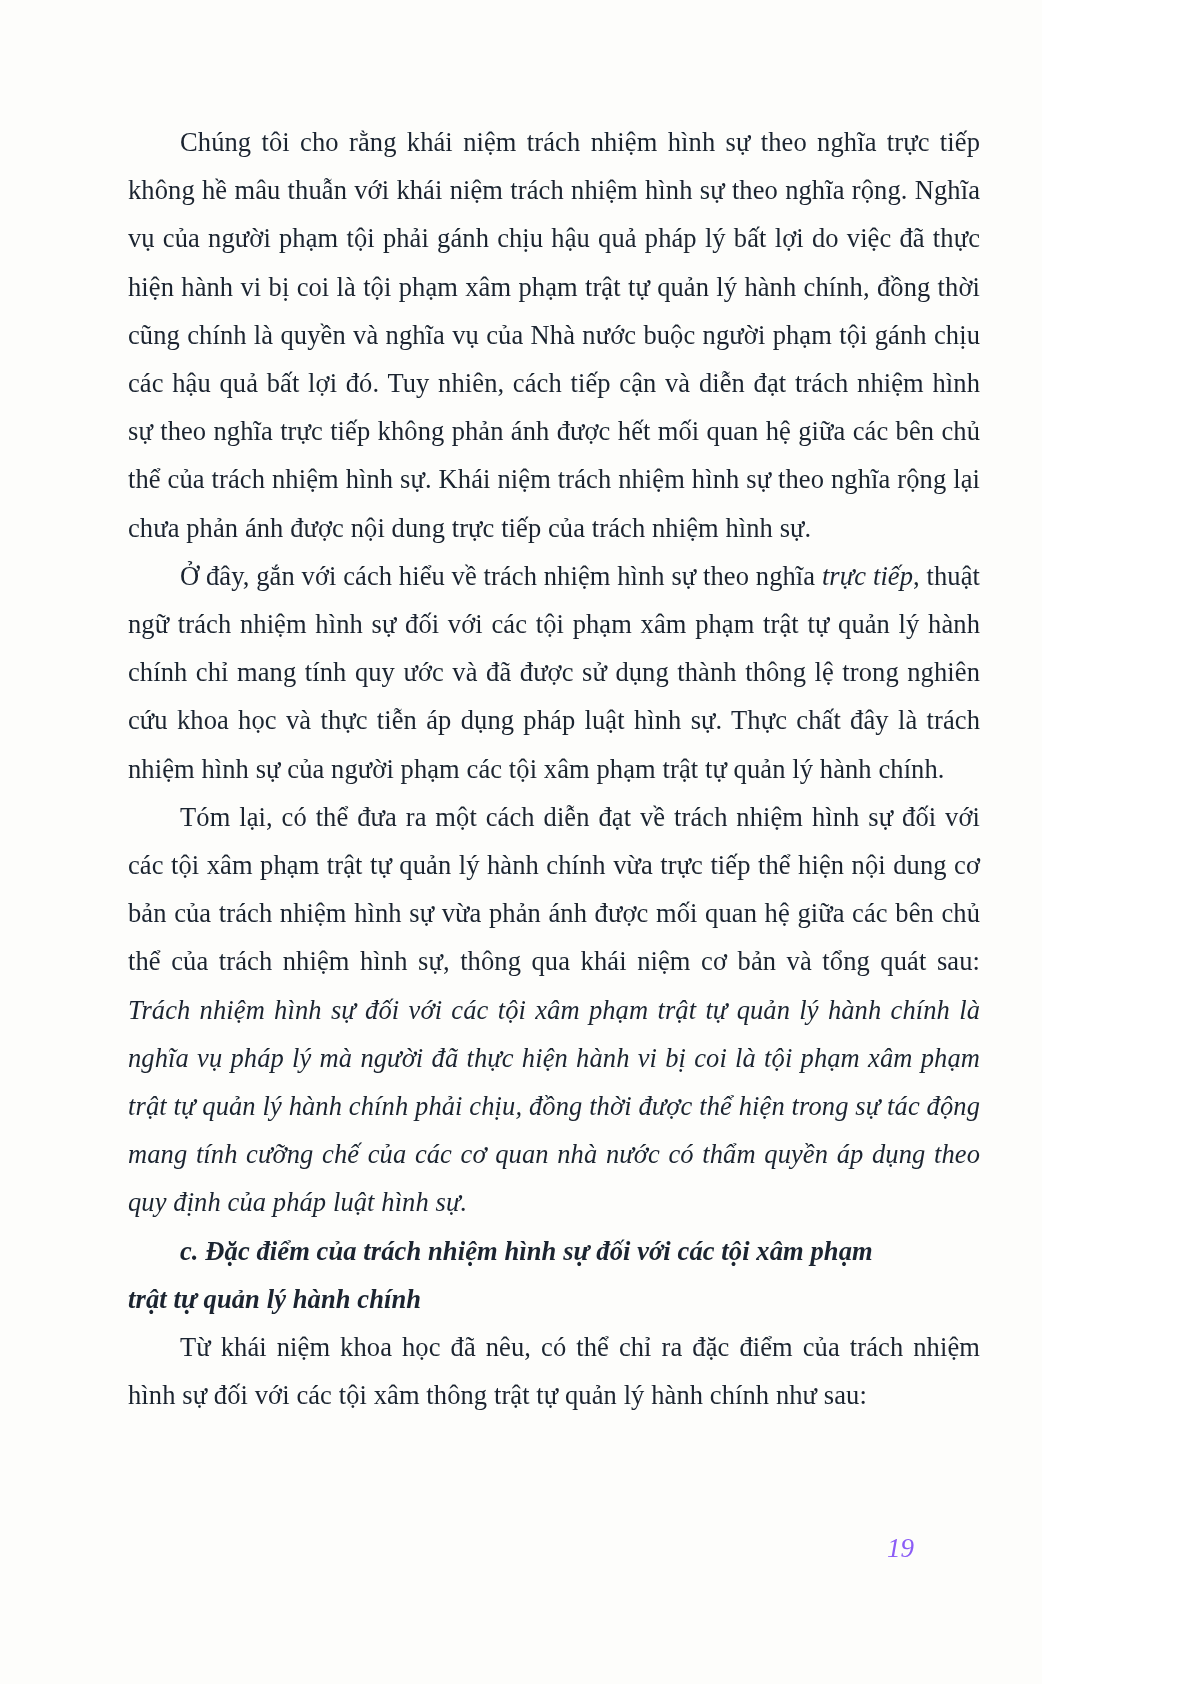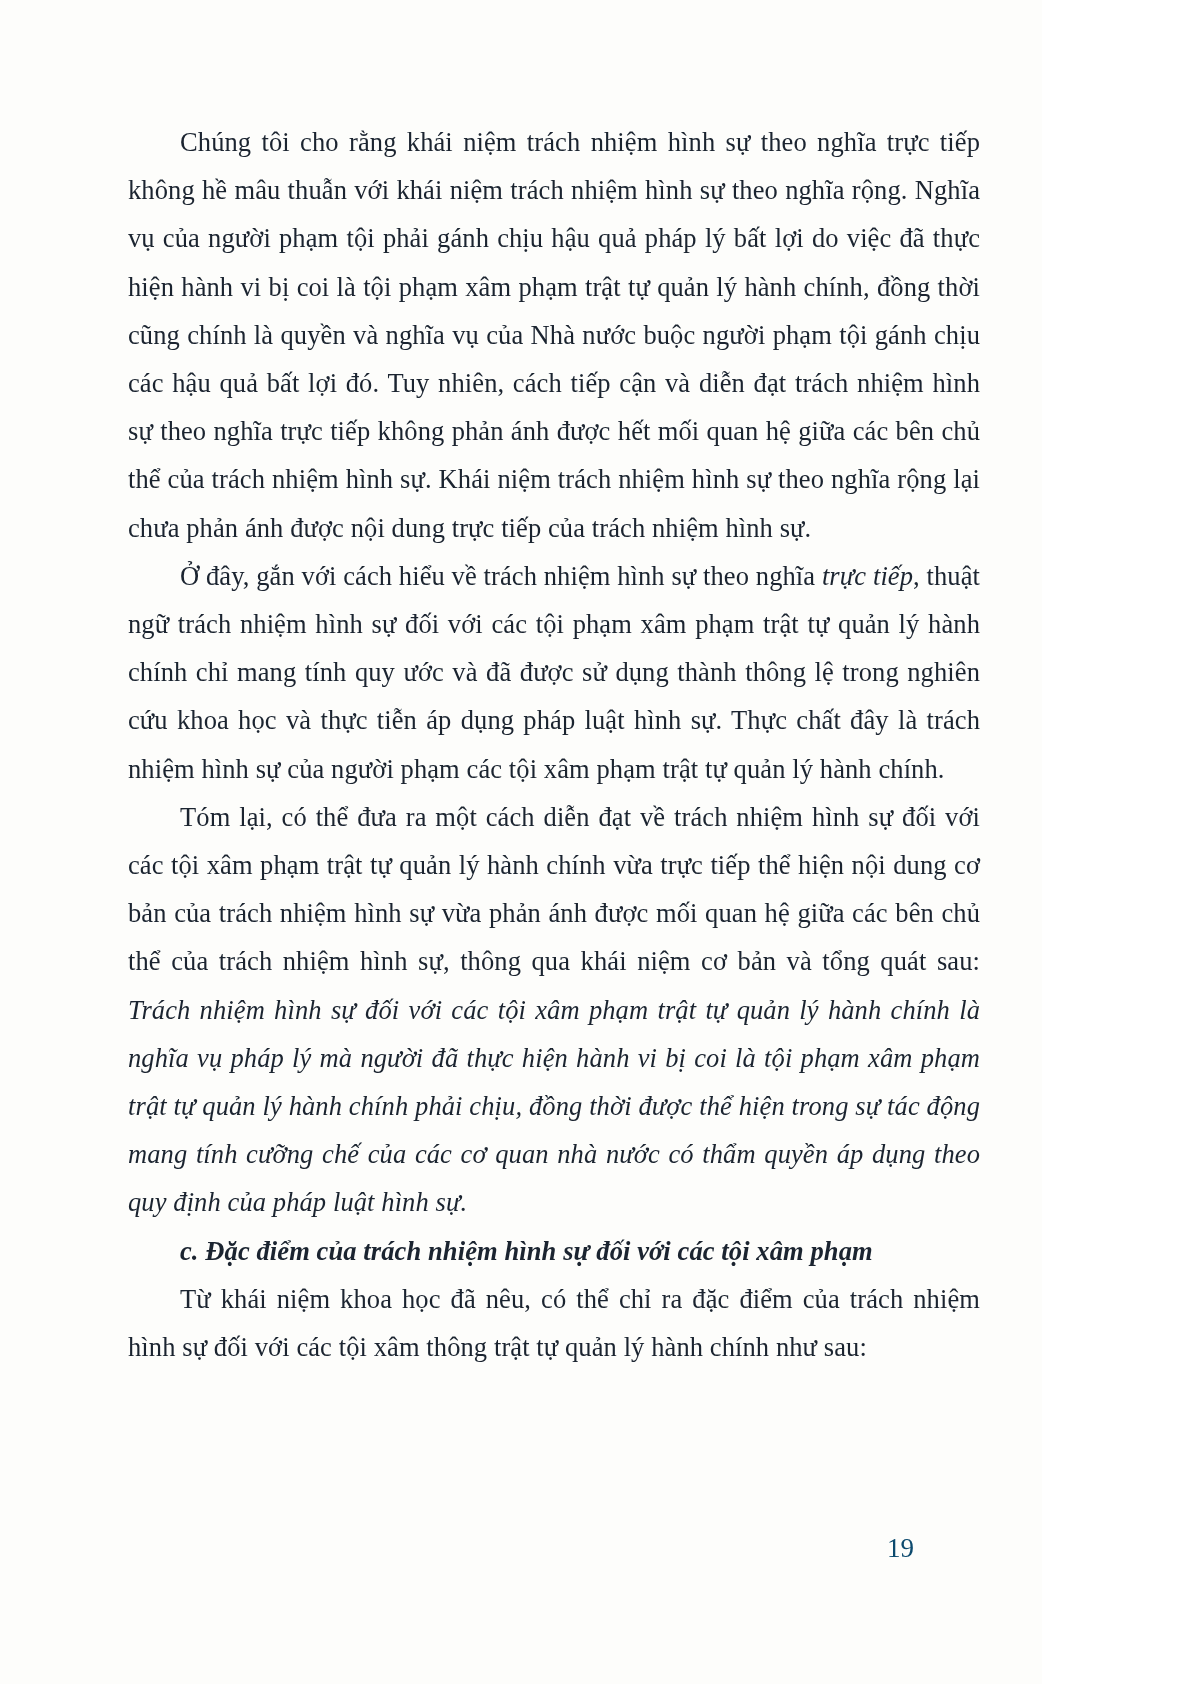--- a/index.html
+++ b/index.html
@@ -45,36 +45,38 @@
     font-weight: bold;
     font-style: italic;
     text-indent: 0;
   }
   .page-number {
     position: absolute;
     right: 128px;
     bottom: 120px;
     font-family: "Liberation Serif", serif;
     font-size: 27px;
-    color: #0c4a6e;
+    color: #8b5cf6;
+    font-style: italic;
   }
 </style>
 </head>
 <body>
 
 <div class="page">
   <div class="content">
 
     <p class="indent">Chúng tôi cho rằng khái niệm trách nhiệm hình sự theo nghĩa trực tiếp không hề mâu thuẫn với khái niệm trách nhiệm hình sự theo nghĩa rộng. Nghĩa vụ của người phạm tội phải gánh chịu hậu quả pháp lý bất lợi do việc đã thực hiện hành vi bị coi là tội phạm xâm phạm trật tự quản lý hành chính, đồng thời cũng chính là quyền và nghĩa vụ của Nhà nước buộc người phạm tội gánh chịu các hậu quả bất lợi đó. Tuy nhiên, cách tiếp cận và diễn đạt trách nhiệm hình sự theo nghĩa trực tiếp không phản ánh được hết mối quan hệ giữa các bên chủ thể của trách nhiệm hình sự. Khái niệm trách nhiệm hình sự theo nghĩa rộng lại chưa phản ánh được nội dung trực tiếp của trách nhiệm hình sự.</p>
 
     <p class="indent mixed-italic"><span>Ở đây, gắn với cách hiểu về trách nhiệm hình sự theo nghĩa </span><i>trực tiếp</i><span>, thuật ngữ trách nhiệm hình sự đối với các tội phạm xâm phạm trật tự quản lý hành chính chỉ mang tính quy ước và đã được sử dụng thành thông lệ trong nghiên cứu khoa học và thực tiễn áp dụng pháp luật hình sự. Thực chất đây là trách nhiệm hình sự của người phạm các tội xâm phạm trật tự quản lý hành chính.</span></p>
 
     <p class="indent mixed-italic"><span>Tóm lại, có thể đưa ra một cách diễn đạt về trách nhiệm hình sự đối với các tội xâm phạm trật tự quản lý hành chính vừa trực tiếp thể hiện nội dung cơ bản của trách nhiệm hình sự vừa phản ánh được mối quan hệ giữa các bên chủ thể của trách nhiệm hình sự, thông qua khái niệm cơ bản và tổng quát sau: </span><i>Trách nhiệm hình sự đối với các tội xâm phạm trật tự quản lý hành chính là nghĩa vụ pháp lý mà người đã thực hiện hành vi bị coi là tội phạm xâm phạm trật tự quản lý hành chính phải chịu, đồng thời được thể hiện trong sự tác động mang tính cưỡng chế của các cơ quan nhà nước có thẩm quyền áp dụng theo quy định của pháp luật hình sự.</i></p>
 
     <p class="heading">c. Đặc điểm của trách nhiệm hình sự đối với các tội xâm phạm</p>
+    <p class="heading-cont">trật tự quản lý hành chính</p>
 
     <p class="indent">Từ khái niệm khoa học đã nêu, có thể chỉ ra đặc điểm của trách nhiệm hình sự đối với các tội xâm thông trật tự quản lý hành chính như sau:</p>
 
 
   </div>
 
   <div class="page-number">19</div>
 </div>
 
 </body></html>

